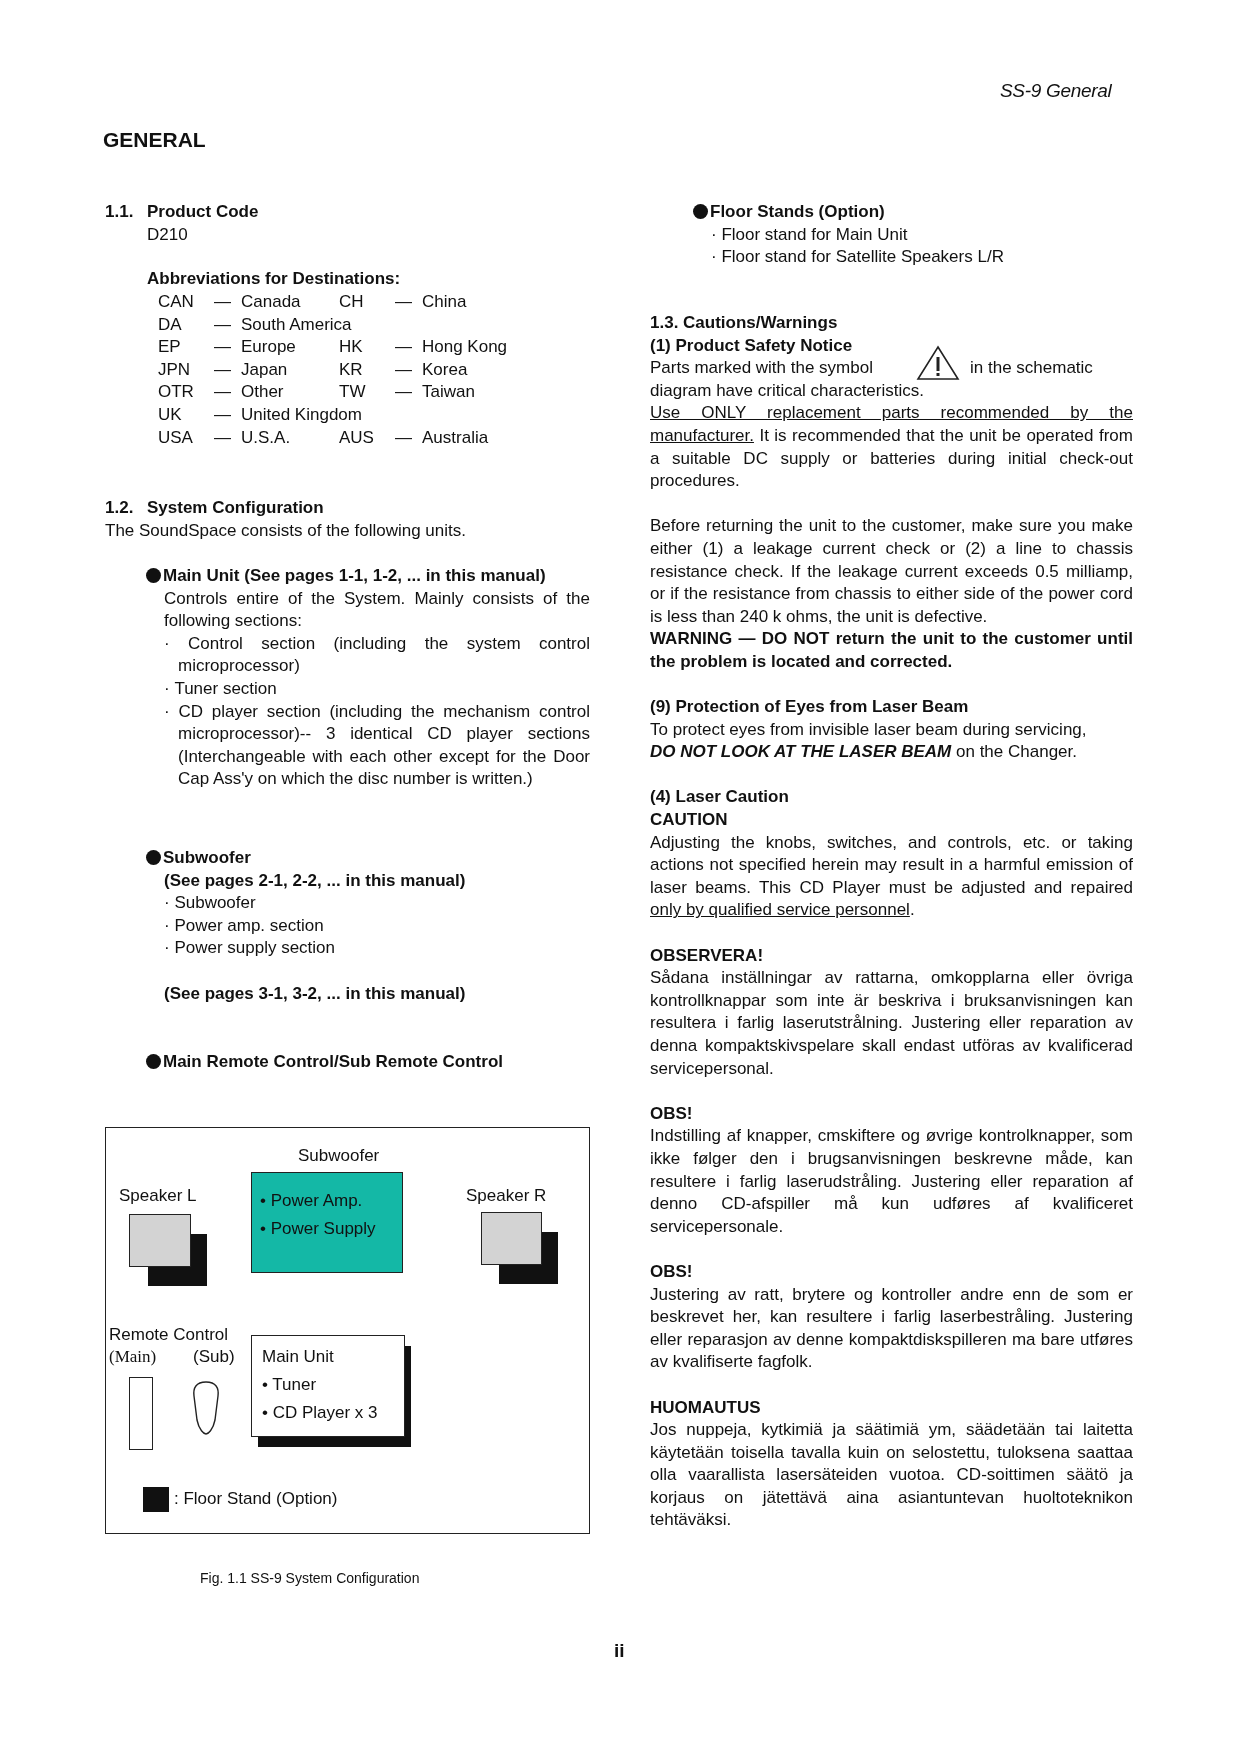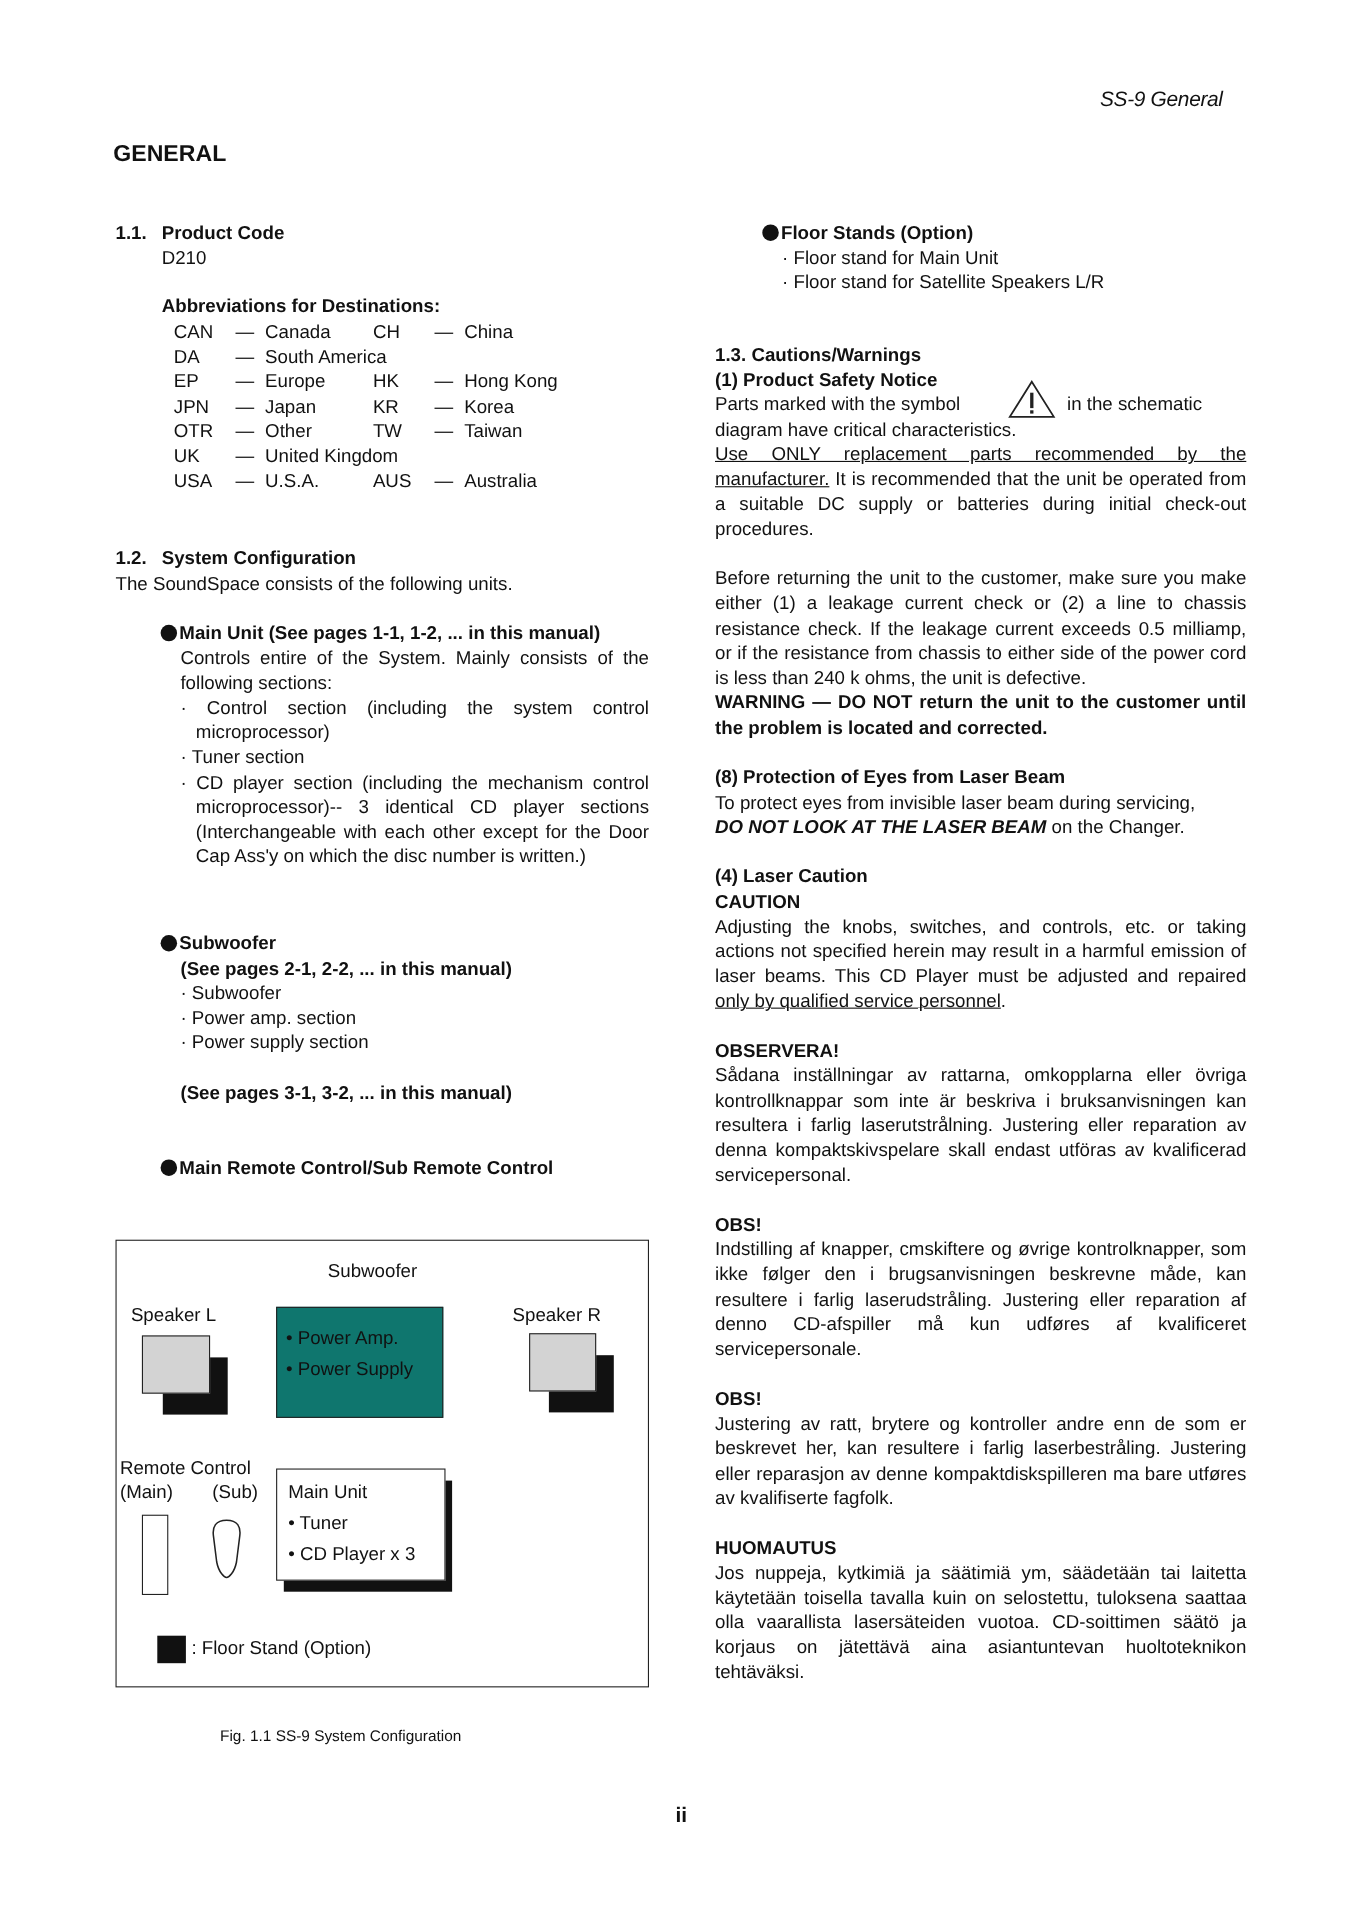--- a/index.html
+++ b/index.html
@@ -110,35 +110,35 @@
 </div>
 
 <div class="abs lh" style="left:146px;top:983px;width:444px;">
   <div class="b" style="padding-left:18px;">(See pages 3-1, 3-2, ... in this manual)</div>
 </div>
 
 <div class="abs lh b" style="left:146px;top:1051px;"><span class="bullet-dot"></span><span>Main Remote Control/Sub Remote Control</span></div>
 
 <div class="abs diagram">
   <div class="dtxt" style="left:192px;top:17px;">Subwoofer</div>
-  <div style="position:absolute;left:145px;top:60px;width:150px;height:99px;background:#0f766e;border:1.4px solid #222;">
+  <div style="position:absolute;left:145px;top:44px;width:150px;height:99px;background:#14b8a6;border:1.4px solid #222;">
     <div class="dtxt" style="left:8px;top:17px;">• Power Amp.</div>
     <div class="dtxt" style="left:8px;top:45px;">• Power Supply</div>
   </div>
 
   <div class="dtxt" style="left:13px;top:57px;">Speaker L</div>
   <div style="position:absolute;left:42px;top:106px;width:59px;height:52px;background:#111;"></div>
   <div style="position:absolute;left:23px;top:86px;width:60px;height:51px;background:#d3d3d3;border:1.4px solid #222;"></div>
 
   <div class="dtxt" style="left:360px;top:57px;">Speaker R</div>
   <div style="position:absolute;left:393px;top:104px;width:59px;height:52px;background:#111;"></div>
   <div style="position:absolute;left:375px;top:84px;width:59px;height:51px;background:#d3d3d3;border:1.4px solid #222;"></div>
 
   <div class="dtxt" style="left:3px;top:196px;">Remote Control</div>
-  <div class="dtxt" style="left:3px;top:218px;">(Main)</div>
+  <div class="dtxt" style="left:3px;top:218px;font-family:Liberation Serif, serif;">(Main)</div>
   <div class="dtxt" style="left:87px;top:218px;">(Sub)</div>
   <div style="position:absolute;left:23px;top:249px;width:22px;height:71px;background:#fff;border:1.4px solid #222;"></div>
   <svg style="position:absolute;left:85px;top:252px;" width="30" height="56">
     <path d="M15 2 C5 2 2 8 3 16 L6 40 C8 50 13 54 15 54 C17 54 22 50 24 40 L27 16 C28 8 25 2 15 2 Z" fill="#fff" stroke="#222" stroke-width="1.4"></path>
   </svg>
 
   <div style="position:absolute;left:152px;top:218px;width:153px;height:101px;background:#111;"></div>
   <div style="position:absolute;left:145px;top:207px;width:152px;height:100px;background:#fff;border:1.4px solid #222;">
     <div class="dtxt" style="left:10px;top:10px;">Main Unit</div>
     <div class="dtxt" style="left:10px;top:38px;">• Tuner</div>
@@ -169,21 +169,21 @@
     <span style="position:absolute;left:320px;">in the schematic</span>
   </div>
   <div>diagram have critical characteristics.</div>
   <div class="just"><u>Use ONLY replacement parts recommended by the manufacturer.</u><span> It is recommended that the unit be operated from a suitable DC supply or batteries during initial check-out procedures.</span></div>
 
   <div style="height:22.6px;"></div>
   <div class="just">Before returning the unit to the customer, make sure you make either (1) a leakage current check or (2) a line to chassis resistance check. If the leakage current exceeds 0.5 milliamp, or if the resistance from chassis to either side of the power cord is less than 240 k ohms, the unit is defective.</div>
   <div class="b just">WARNING — DO NOT return the unit to the customer until the problem is located and corrected.</div>
 
   <div style="height:22.6px;"></div>
-  <div class="b">(8)   Protection of Eyes from Laser Beam</div>
+  <div class="b">(9)   Protection of Eyes from Laser Beam</div>
   <div>To protect eyes from invisible laser beam during servicing,</div>
   <div><b><i>DO NOT LOOK AT THE LASER BEAM</i></b><span> on the Changer.</span></div>
 
   <div style="height:22.6px;"></div>
   <div class="b">(4)   Laser Caution</div>
   <div class="b">CAUTION</div>
   <div class="just"><span>Adjusting the knobs, switches, and controls, etc. or taking actions not specified herein may result in a harmful emission of laser beams. This CD Player must be adjusted and repaired</span><u> only by qualified service personnel</u><span>.</span></div>
 
   <div style="height:22.6px;"></div>
   <div class="b">OBSERVERA!</div>

